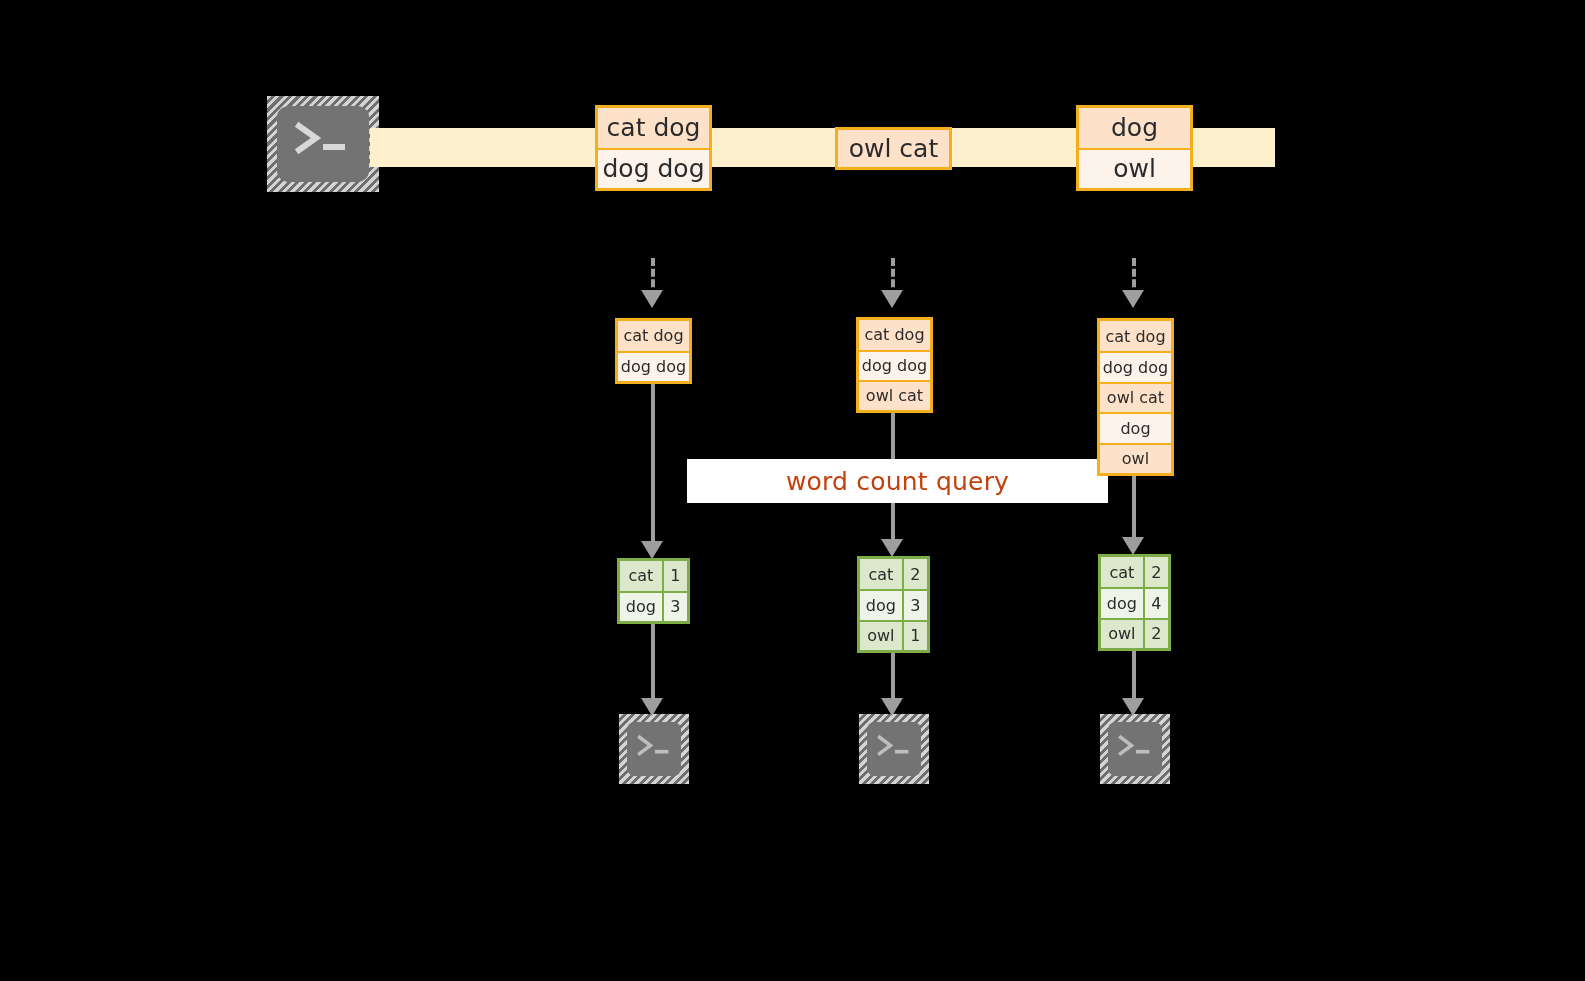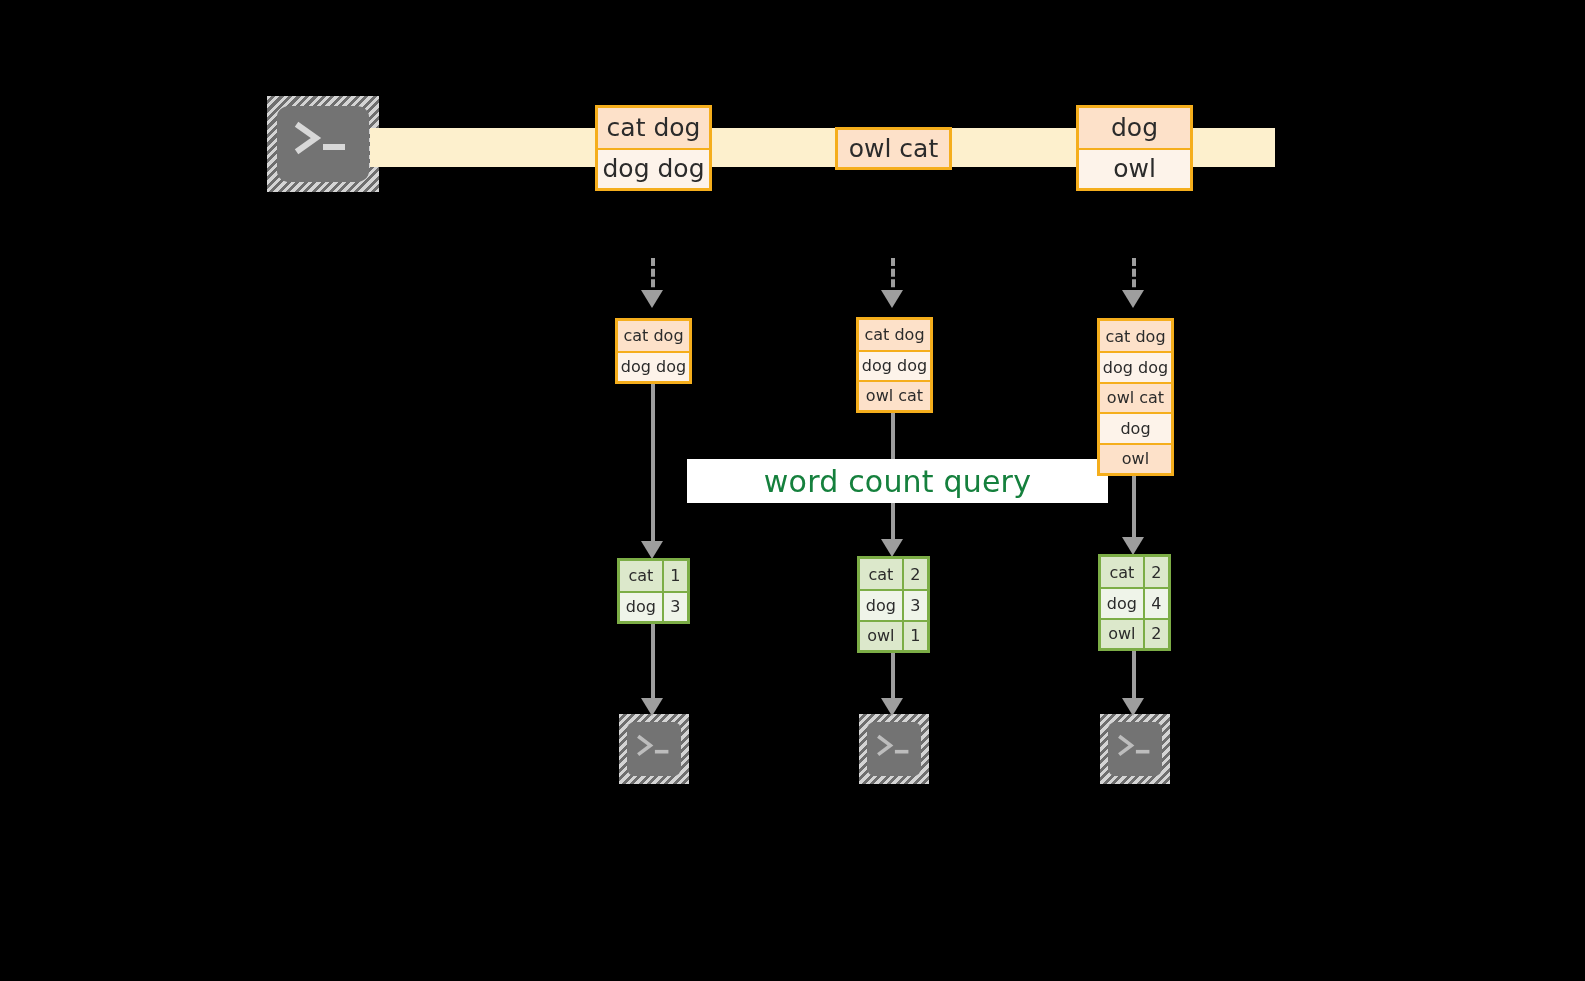--- a/index.html
+++ b/index.html
@@ -135,22 +135,22 @@
   
   .query-band {
     position: absolute;
     background: #ffffff;
     display: flex;
     align-items: center;
     justify-content: center;
     z-index: 5;
   }
   .query-band .query-label {
-    font-size: 30px;
-    color: #15803d;
+    font-size: 25px;
+    color: #c2410c;
     white-space: nowrap;
     letter-spacing: 0.2px;
   }
 </style>
 </head>
 <body>
 
 <div id="canvas">
 
   <div class="term" style="left:267px; top:96px; width:112px; height:96px;">

